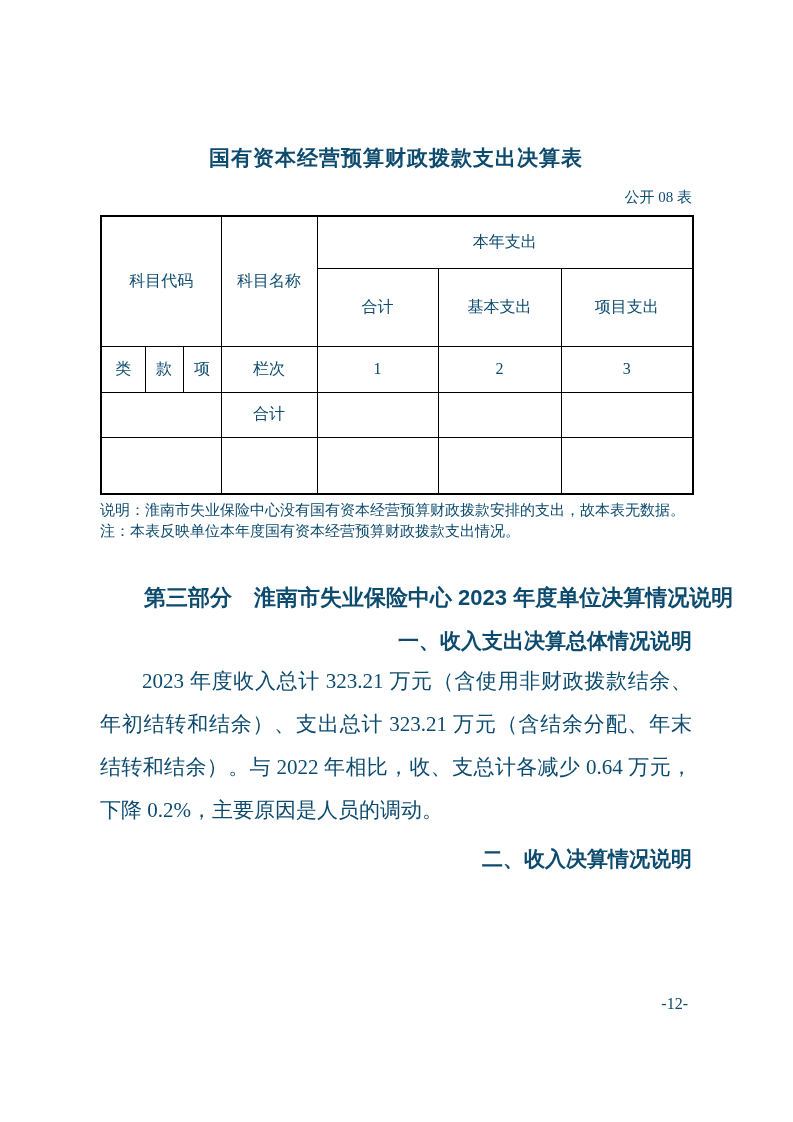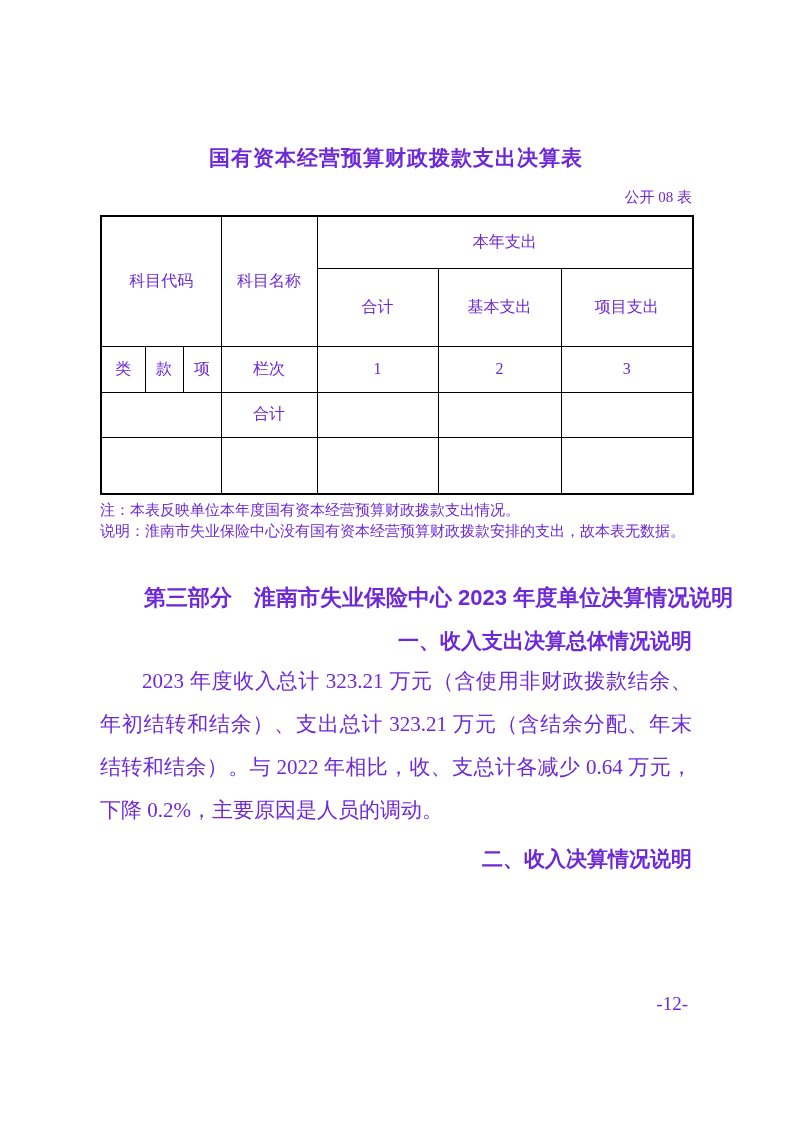--- a/index.html
+++ b/index.html
@@ -3,21 +3,21 @@
 <meta charset="utf-8">
 <style>
   html, body { margin: 0; padding: 0; background: #ffffff; }
   * { box-sizing: border-box; }
 
   .page {
     position: relative;
     width: 793px;
     height: 1122px;
     background: #ffffff;
-    color: #6d28d9;
+    color: #0c4a6e;
     overflow: hidden;
     font-family: "Liberation Serif", "DejaVu Serif", serif;
   }
 
   .content {
     padding: 145px 101px 0 100px;
   }
 
   
   .doc-title {
@@ -106,21 +106,21 @@
     text-align: justify;
     text-indent: 2em;
     word-break: normal;
   }
 
   
   .page-num {
     position: absolute;
     top: 993px;
     right: 105px;
-    font-size: 19px;
+    font-size: 16px;
     line-height: 22px;
   }
 </style>
 </head>
 <body>
 
 <div class="page">
   <div class="content">
 
     <h1 class="doc-title">国有资本经营预算财政拨款支出决算表</h1>
@@ -169,22 +169,22 @@
           <td colspan="3"></td>
           <td></td>
           <td></td>
           <td></td>
           <td></td>
         </tr>
       </tbody>
     </table>
 
     <div class="notes">
+      <div>说明：淮南市失业保险中心没有国有资本经营预算财政拨款安排的支出，故本表无数据。</div>
       <div>注：本表反映单位本年度国有资本经营预算财政拨款支出情况。</div>
-      <div>说明：淮南市失业保险中心没有国有资本经营预算财政拨款安排的支出，故本表无数据。</div>
     </div>
 
     <div class="section">
       <h2 class="part-heading">第三部分　淮南市失业保险中心 2023 年度单位决算情况说明</h2>
       <h3 class="sub-heading">一、收入支出决算总体情况说明</h3>
       <p class="para">2023 年度收入总计 323.21 万元（含使用非财政拨款结余、年初结转和结余）、支出总计 323.21 万元（含结余分配、年末结转和结余）。与 2022 年相比，收、支总计各减少 0.64 万元，下降 0.2%，主要原因是人员的调动。</p>
       <h3 class="sub-heading">二、收入决算情况说明</h3>
     </div>
 
   </div>

